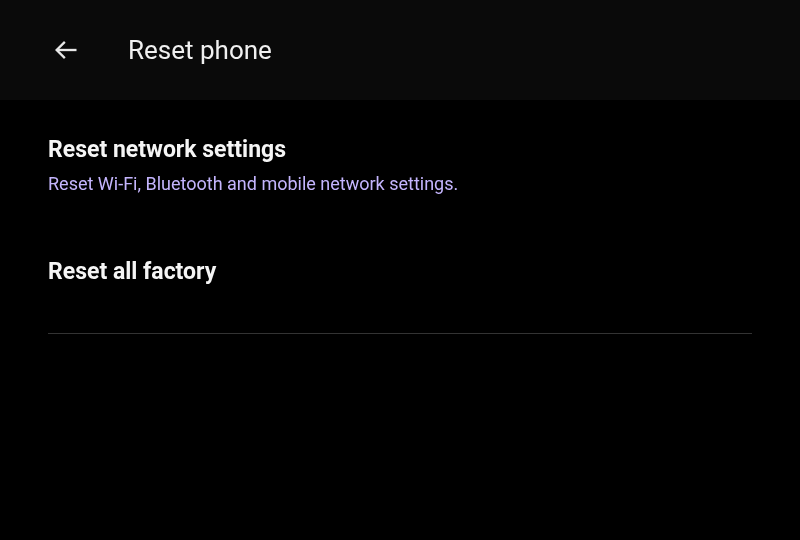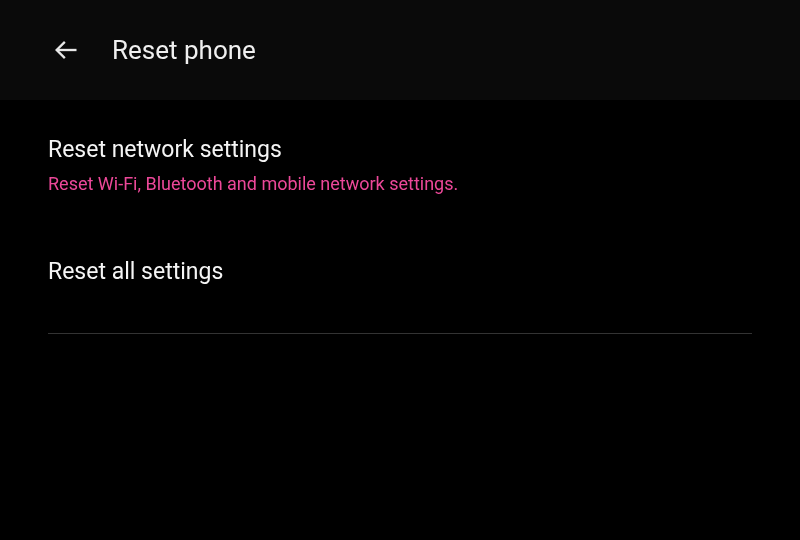--- a/index.html
+++ b/index.html
@@ -14,20 +14,21 @@
       font-family: -apple-system, BlinkMacSystemFont, 'Segoe UI', Roboto, sans-serif;
       color: #ffffff;
       overflow: hidden;
     }
     .header {
       display: flex;
       align-items: center;
       padding: 24px 48px 24px 48px;
       height: 100px;
       background: #0a0a0a;
+      gap: 16px;
     }
     .back-icon {
       display: inline-flex;
       align-items: center;
       justify-content: center;
       width: 36px;
       height: 36px;
       cursor: pointer;
     }
     .back-icon svg {
@@ -43,28 +44,28 @@
     }
     .content {
       padding: 0 48px;
     }
     .list-item {
       padding: 32px 0;
       cursor: pointer;
     }
     .item-title {
       font-size: 23px;
-      font-weight: 400;
+      font-weight: 700;
       color: #f5f5f5;
       margin-bottom: 10px;
     }
     .item-subtitle {
       font-size: 18px;
       font-weight: 400;
-      color: #ec4899;
+      color: #c4b5fd;
     }
     .divider {
       height: 1px;
       background: #333333;
       margin: 6px 0;
     }
     .first-item {
       padding-top: 36px;
     }
   </style>
@@ -81,18 +82,18 @@
   <h1 class="page-title">Reset phone</h1>
 </div>
 
 <div class="content">
   <div class="list-item first-item">
     <div class="item-title">Reset network settings</div>
     <div class="item-subtitle">Reset Wi-Fi, Bluetooth and mobile network settings.</div>
   </div>
 
   <div class="list-item">
-    <div class="item-title">Reset all settings</div>
+    <div class="item-title">Reset all factory</div>
   </div>
 
   <div class="divider"></div>
 
 </div>
 
 </body></html>

